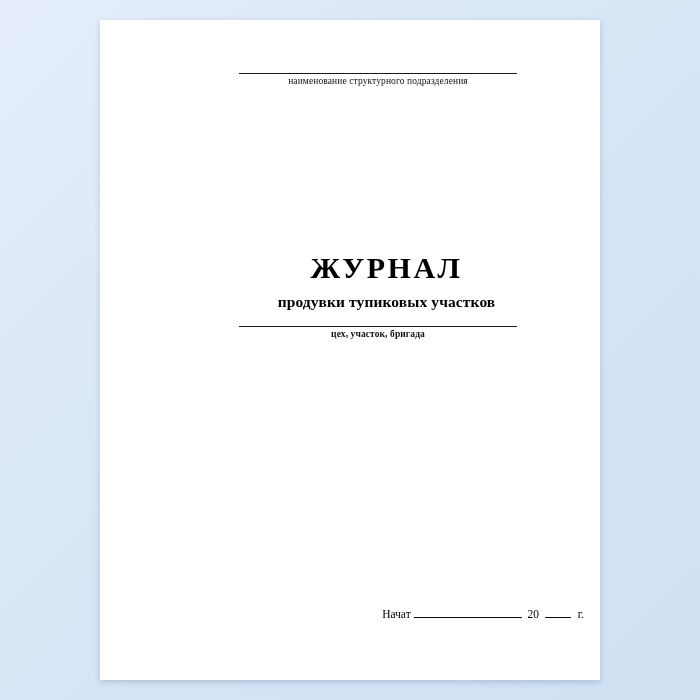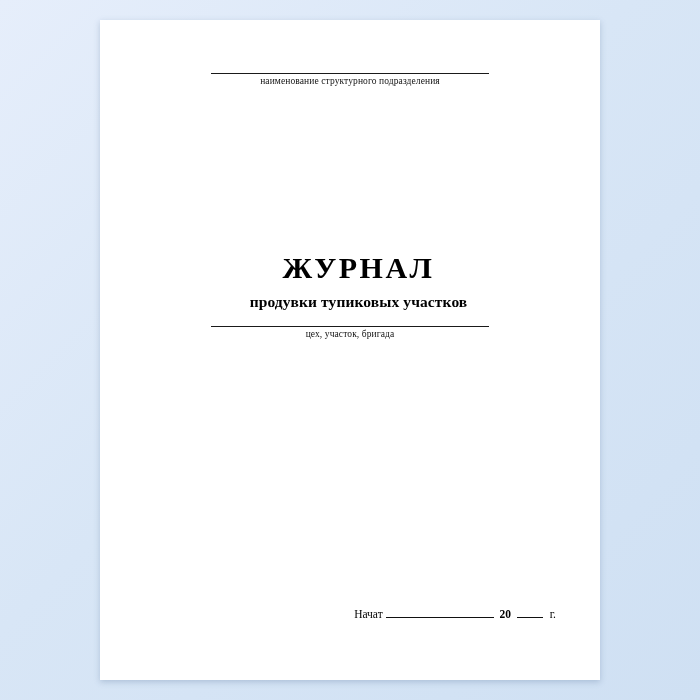--- a/index.html
+++ b/index.html
@@ -25,20 +25,21 @@
     top: 20px;
     width: 500px;
     height: 660px;
     background: #ffffff;
     box-shadow: 0 2px 6px rgba(80, 110, 150, 0.30);
   }
   .doc-inner {
     position: relative;
     width: 100%;
     height: 100%;
+    margin-left: 28px;
   }
 
   
   .dept-block {
     position: absolute;
     left: 0;
     right: 0;
     top: 52px;
     text-align: center;
   }
@@ -77,20 +78,21 @@
     margin-top: 9px;
     letter-spacing: 0.1px;
   }
 
   .subdept-block {
     position: absolute;
     left: 0;
     right: 0;
     top: 305px;
     text-align: center;
+    font-weight: bold;
   }
 
   
   .bottom-block {
     position: absolute;
     right: 44px;
     bottom: 48px;
     width: 300px;
     text-align: right;
   }
@@ -104,21 +106,21 @@
     display: inline-block;
   }
   .blank {
     display: inline-block;
     border-bottom: 1px solid #111;
     height: 10px;
     vertical-align: baseline;
   }
   .blank-long { width: 108px; }
   .blank-short { width: 26px; }
-  .yr { display: inline-block; padding: 0 3px; font-weight: bold; }
+  .yr { display: inline-block; padding: 0 3px; }
   .gsuffix { display: inline-block; padding-left: 4px; }
 </style>
 </head>
 <body>
 
 <div class="page-backdrop">
   <div class="document">
     <div class="doc-inner">
 
       <div class="dept-block">

